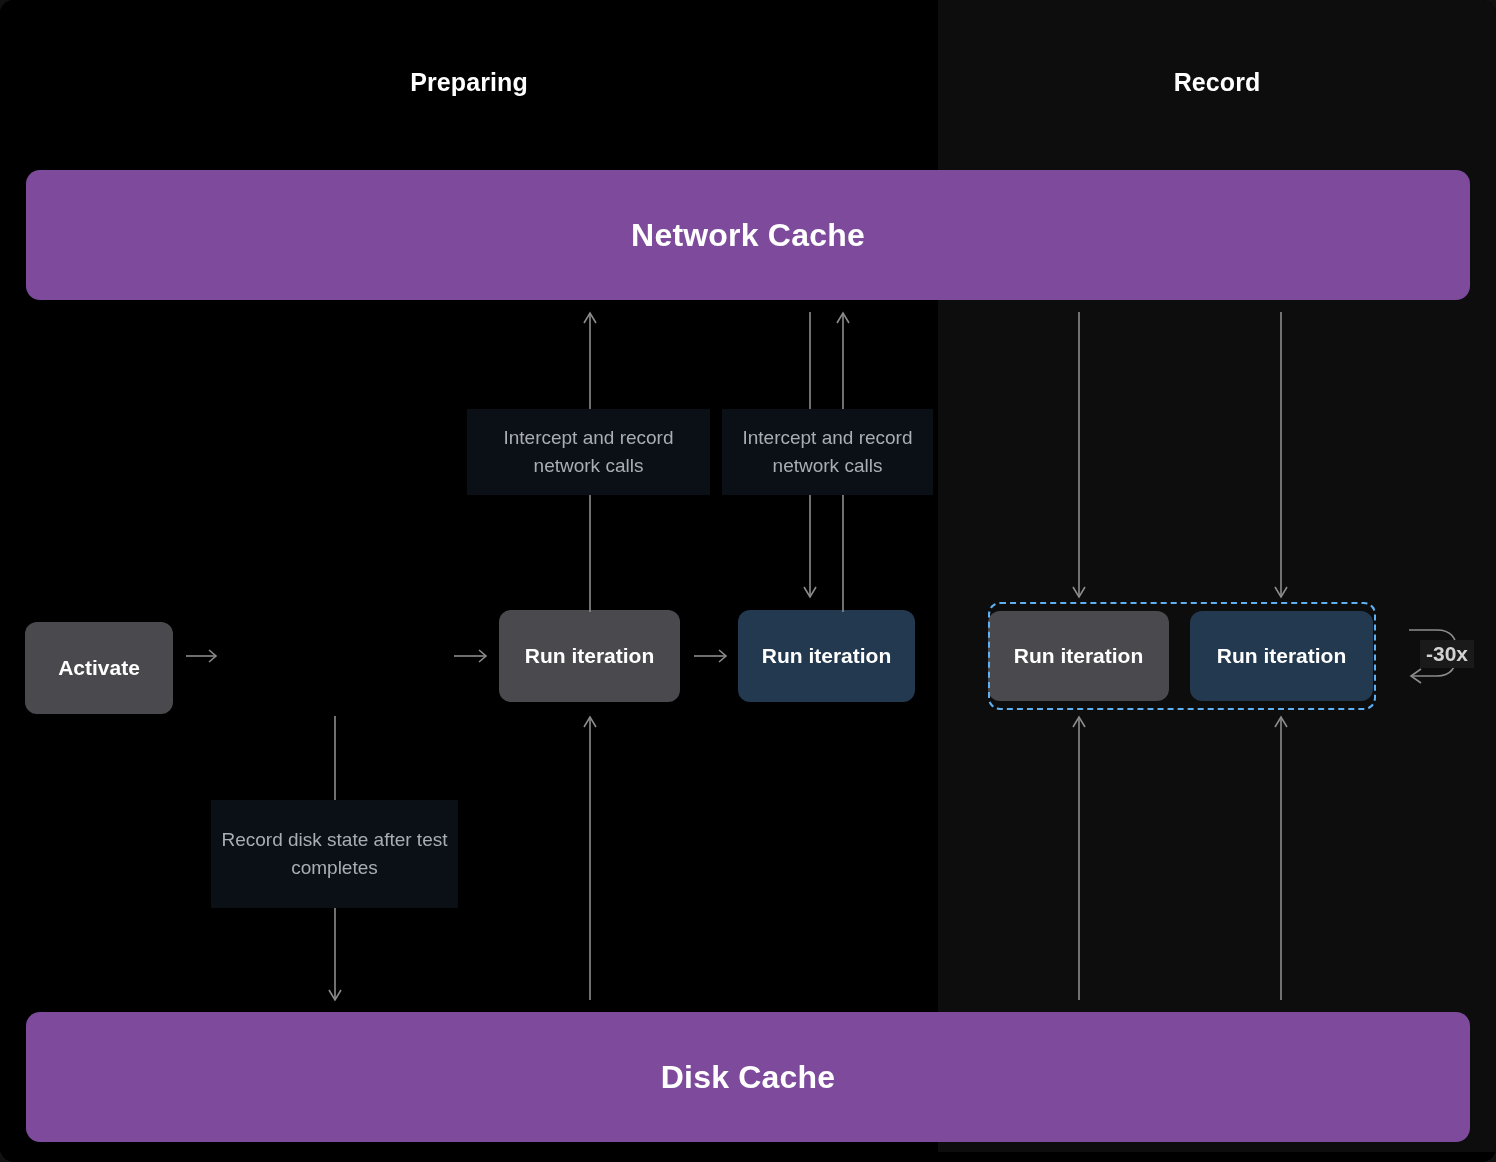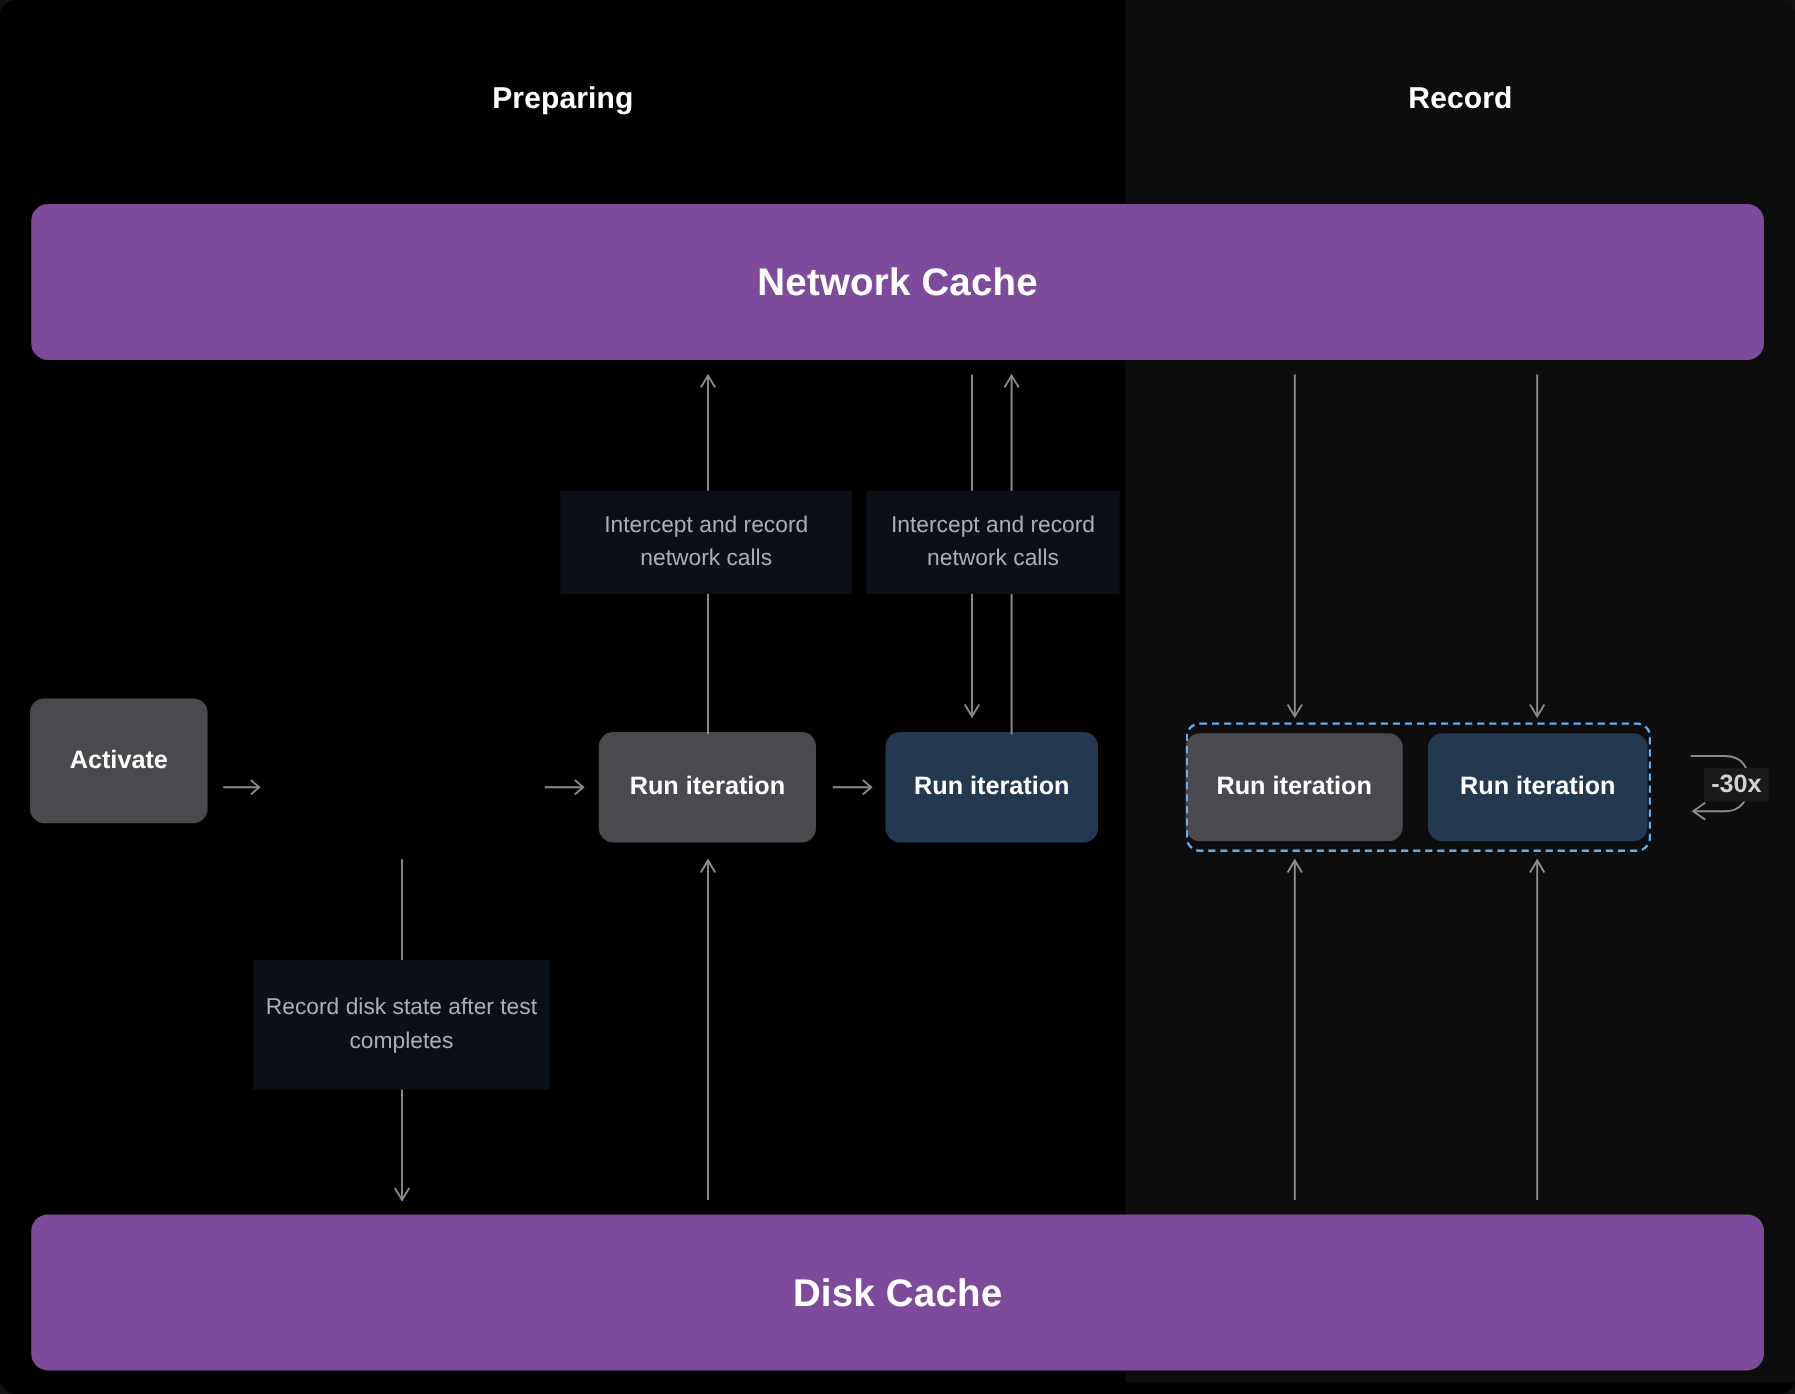--- a/index.html
+++ b/index.html
@@ -215,21 +215,21 @@
 
   <div class="cache-bar" id="network-cache">Network Cache</div>
   <div class="cache-bar" id="disk-cache">Disk Cache</div>
 
   <div class="note" style="left:467px; top:409px; width:243px; height:86px;">Intercept and record network calls</div>
   <div class="note" style="left:722px; top:409px; width:211px; height:86px;">Intercept and record network calls</div>
   <div class="note" style="left:211px; top:800px; width:247px; height:108px;">Record disk state after test completes</div>
 
   <div id="selection-region"></div>
 
-  <div class="node grey" style="left:25px; top:582px; width:148px; height:104px;">Activate</div>
+  <div class="node grey" style="left:25px; top:622px; width:148px; height:92px;">Activate</div>
 
 
   <div class="node grey" style="left:499px; top:610px; width:181px; height:92px;">Run iteration</div>
 
   <div class="node blue" style="left:738px; top:610px; width:177px; height:92px;">Run iteration</div>
 
   <div class="node grey" style="left:988px; top:611px; width:181px; height:90px;">Run iteration</div>
 
   <div class="node blue" style="left:1190px; top:611px; width:183px; height:90px;">Run iteration</div>
 

